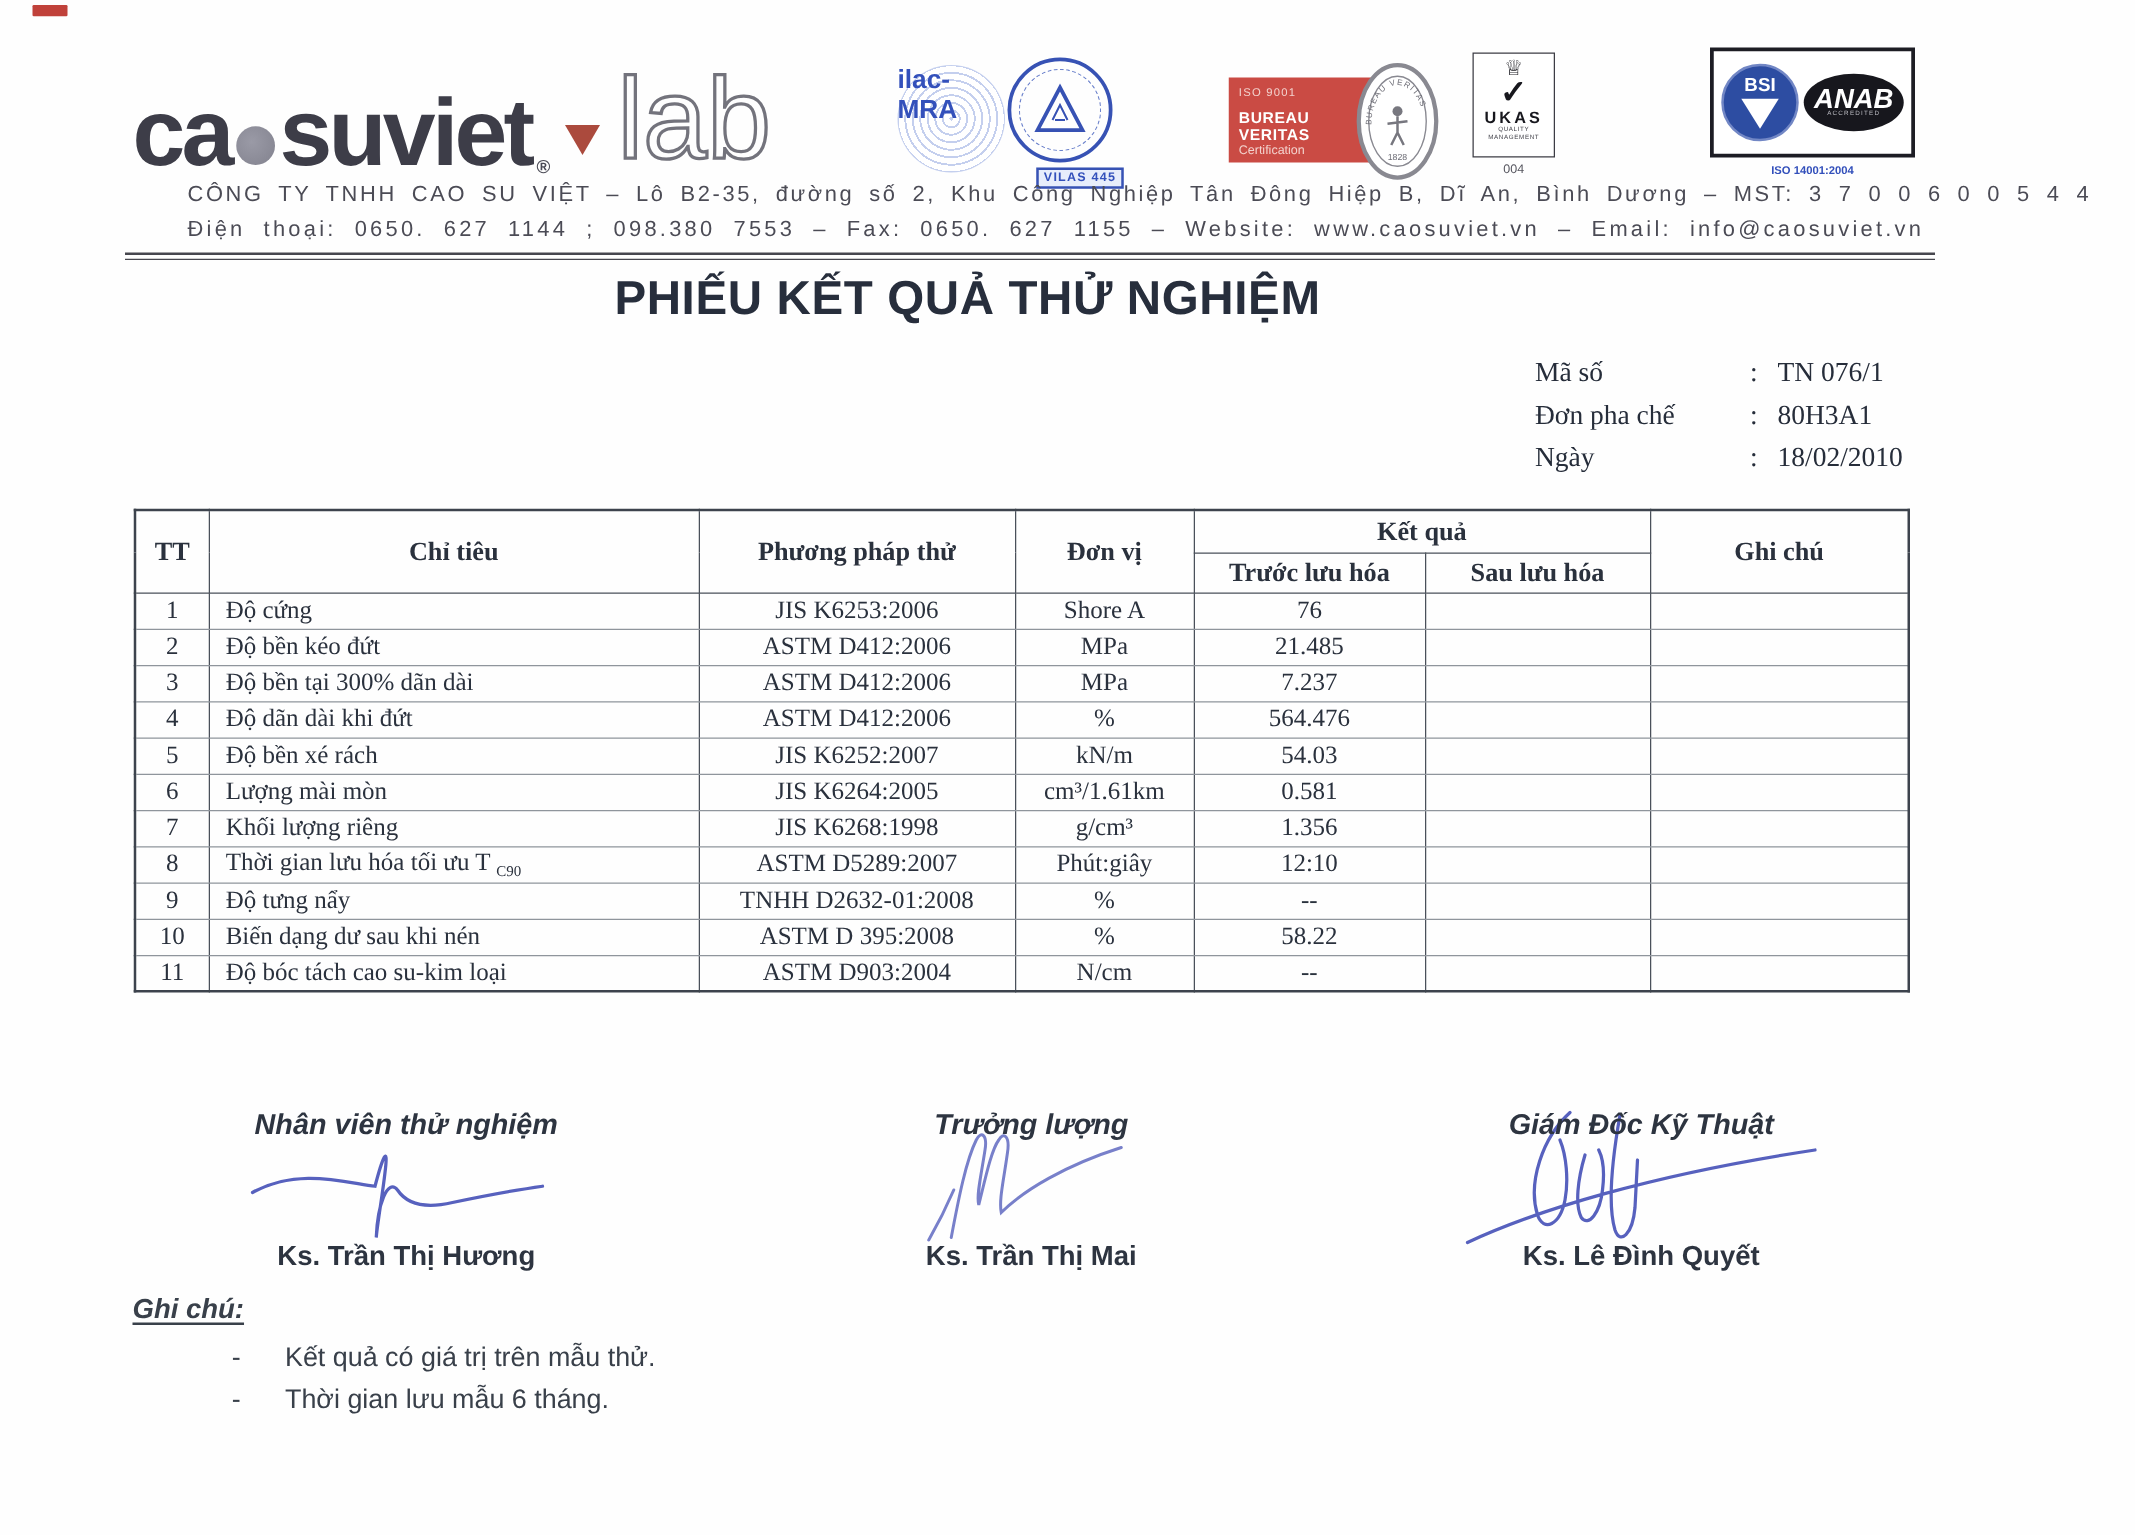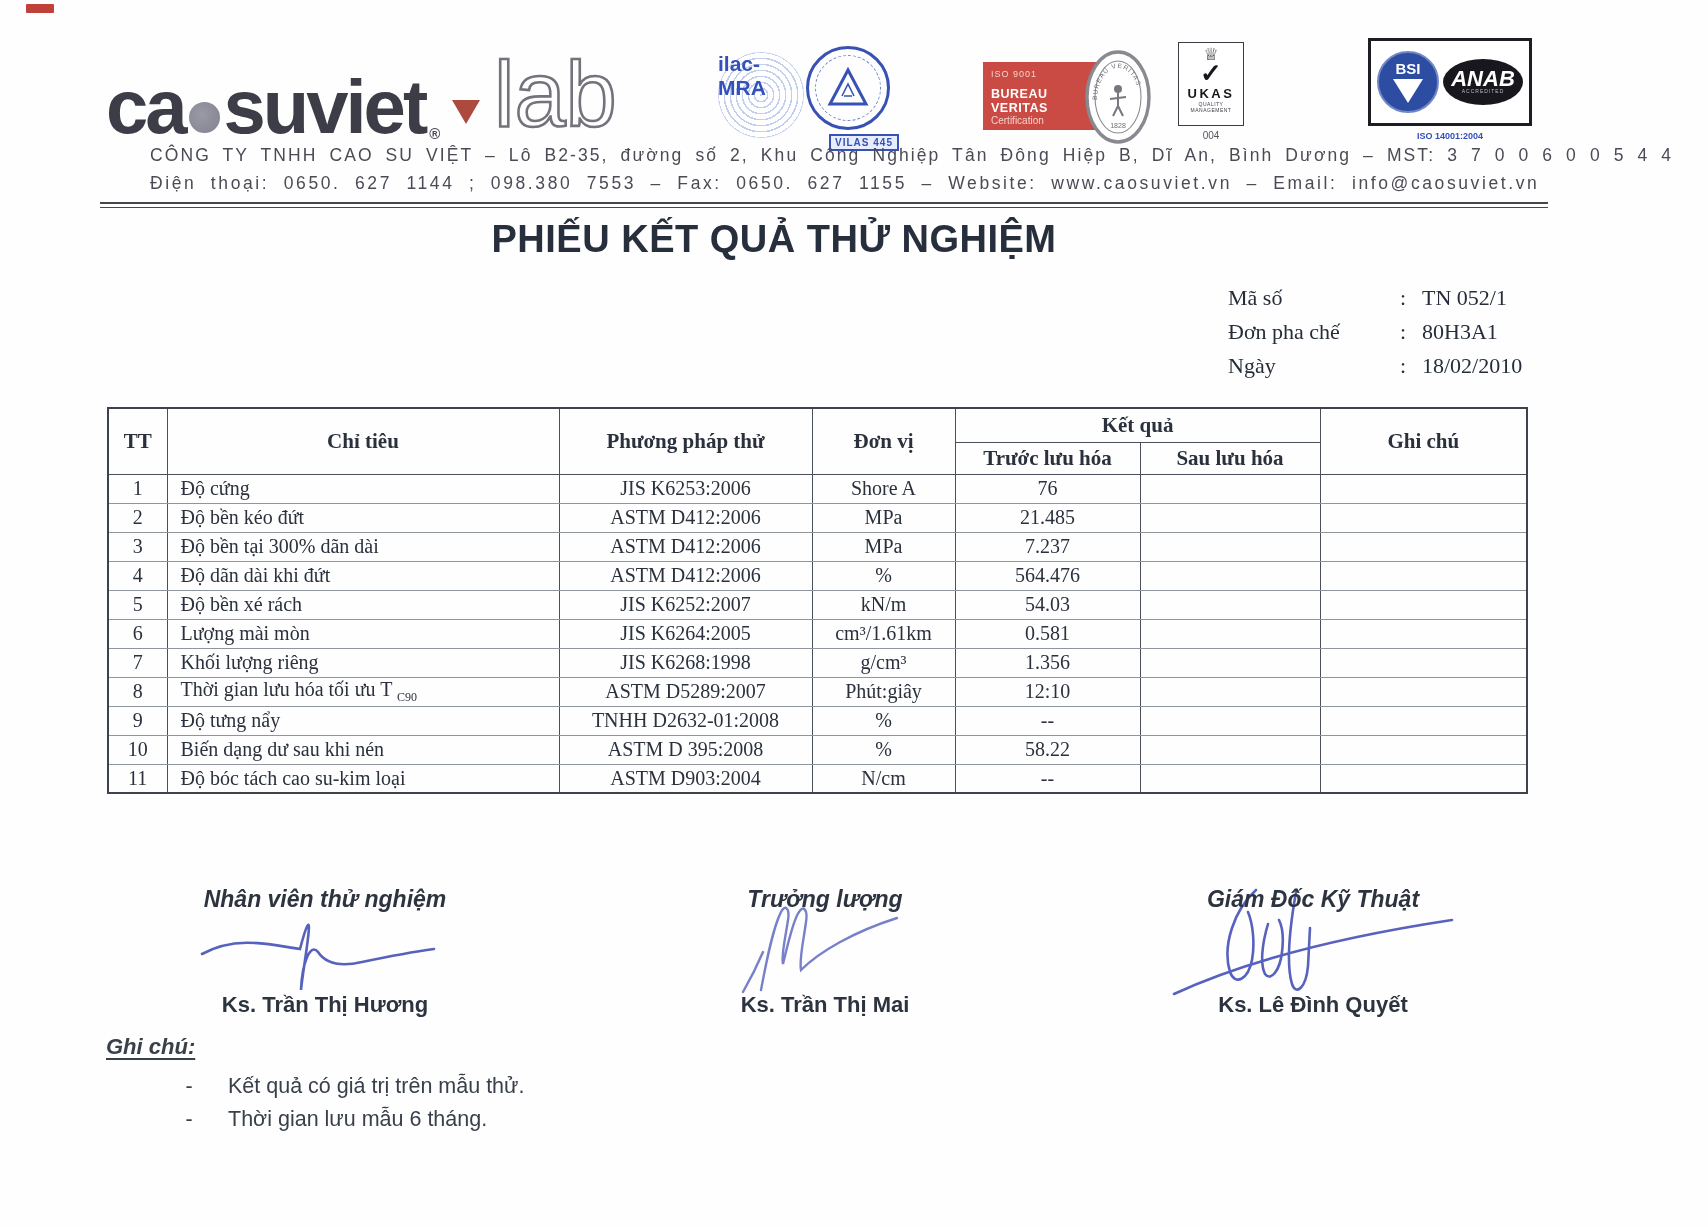--- a/index.html
+++ b/index.html
@@ -202,21 +202,21 @@
   </div>
 
   <div class="rule"></div>
 
   <div class="doc-title">PHIẾU KẾT QUẢ THỬ NGHIỆM</div>
 
   <div class="meta">
     <div class="meta-row">
       <span class="m-label">Mã số</span>
       <span class="m-colon">:</span>
-      <span class="m-value">TN 052/1</span>
+      <span class="m-value">TN 076/1</span>
     </div>
     <div class="meta-row">
       <span class="m-label">Đơn pha chế</span>
       <span class="m-colon">:</span>
       <span class="m-value">80H3A1</span>
     </div>
     <div class="meta-row">
       <span class="m-label">Ngày</span>
       <span class="m-colon">:</span>
       <span class="m-value">18/02/2010</span>

